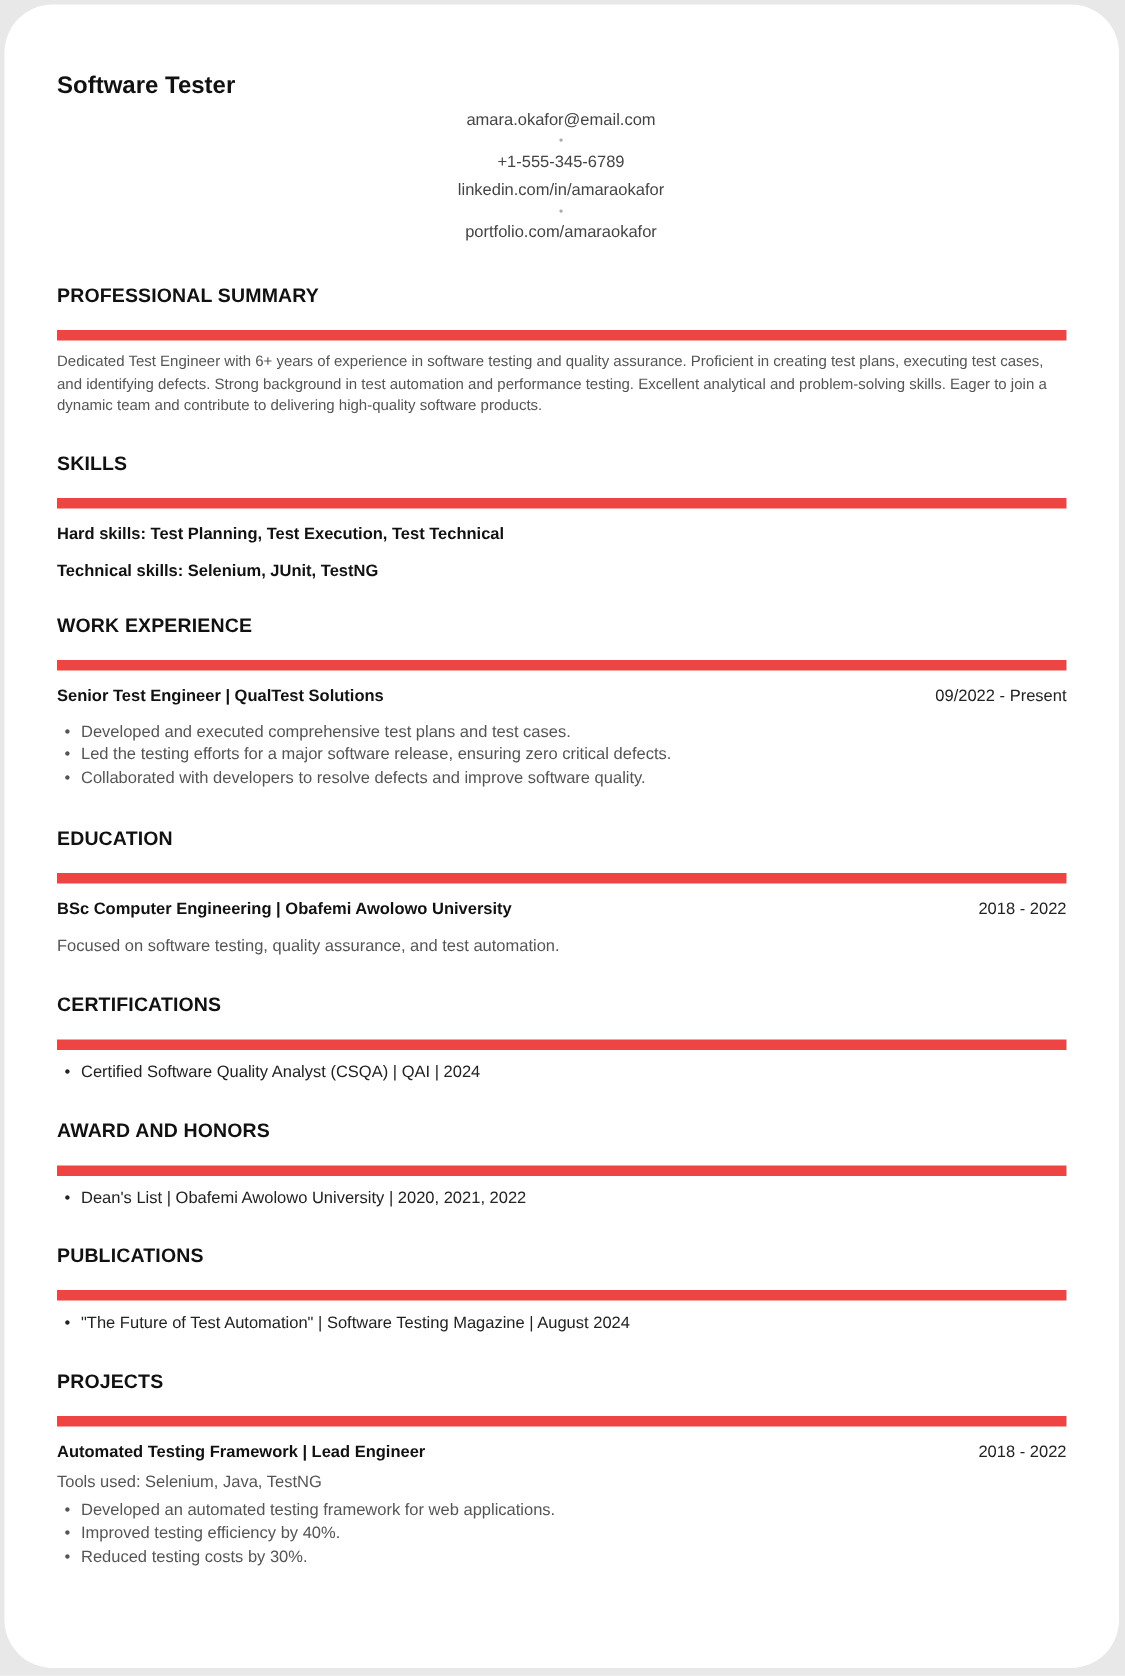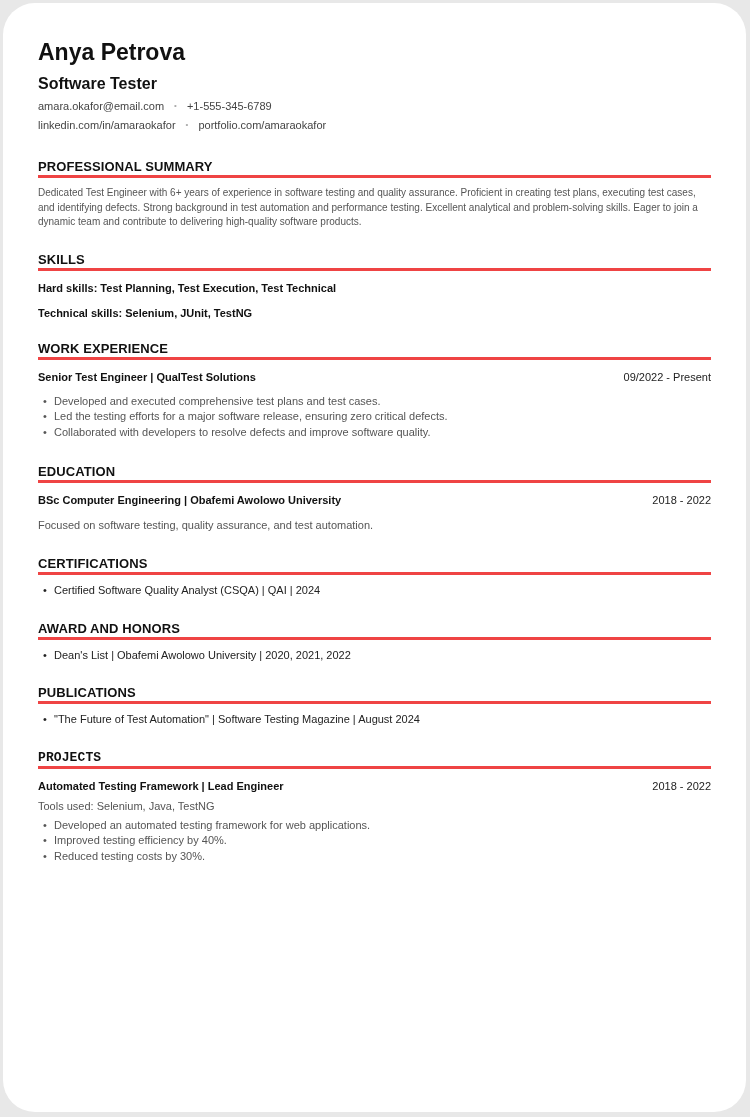--- a/index.html
+++ b/index.html
@@ -37,37 +37,38 @@
       line-height: 19px;
       color: #111;
     }
     .contact-row {
       font-size: 11px;
       color: #444;
       line-height: 14px;
       margin-top: 5px;
       display: flex;
       align-items: center;
+      flex-direction: column;
     }
     .contact-row .sep {
       color: #aaa;
       margin: 0 10px;
       font-size: 8px;
     }
     .section {
       margin-top: 26px;
     }
     .section-title {
       font-size: 13px;
       font-weight: bold;
       letter-spacing: 0.1px;
       color: #111;
       line-height: 15px;
-      padding-bottom: 1px;
-      border-bottom: 3px solid #ef4444;
+      padding-bottom: 16px;
+      border-bottom: 7px solid #ef4444;
       margin: 0 0 8px 0;
       width: 673px;
     }
     .para {
       font-size: 10px;
       color: #555;
       line-height: 14.5px;
       width: 676px;
     }
     .skill-line {
@@ -129,29 +130,28 @@
     #skills { margin-top: 22px; }
     #skills .section-title { margin-bottom: 10px; }
     #work { margin-top: 21px; }
     #work .section-title { margin-bottom: 10px; }
     #education { margin-top: 24px; }
     #education .section-title { margin-bottom: 10px; }
     #certifications { margin-top: 24px; }
     #awards { margin-top: 22px; }
     #publications { margin-top: 22px; }
     #projects { margin-top: 22px; }
-    #projects .section-title { margin-bottom: 10px; font-family: Liberation Mono, monospace; }
+    #projects .section-title { margin-bottom: 10px; }
   </style>
 </head>
 <body>
 
 <div class="page">
 
   <header>
-    <h1 class="name">Anya Petrova</h1>
     <h2 class="title">Software Tester</h2>
     <div class="contact-row" style="margin-top:6px;">
       <span>amara.okafor@email.com</span>
       <span class="sep">•</span>
       <span>+1-555-345-6789</span>
     </div>
     <div class="contact-row">
       <span>linkedin.com/in/amaraokafor</span>
       <span class="sep">•</span>
       <span>portfolio.com/amaraokafor</span>

